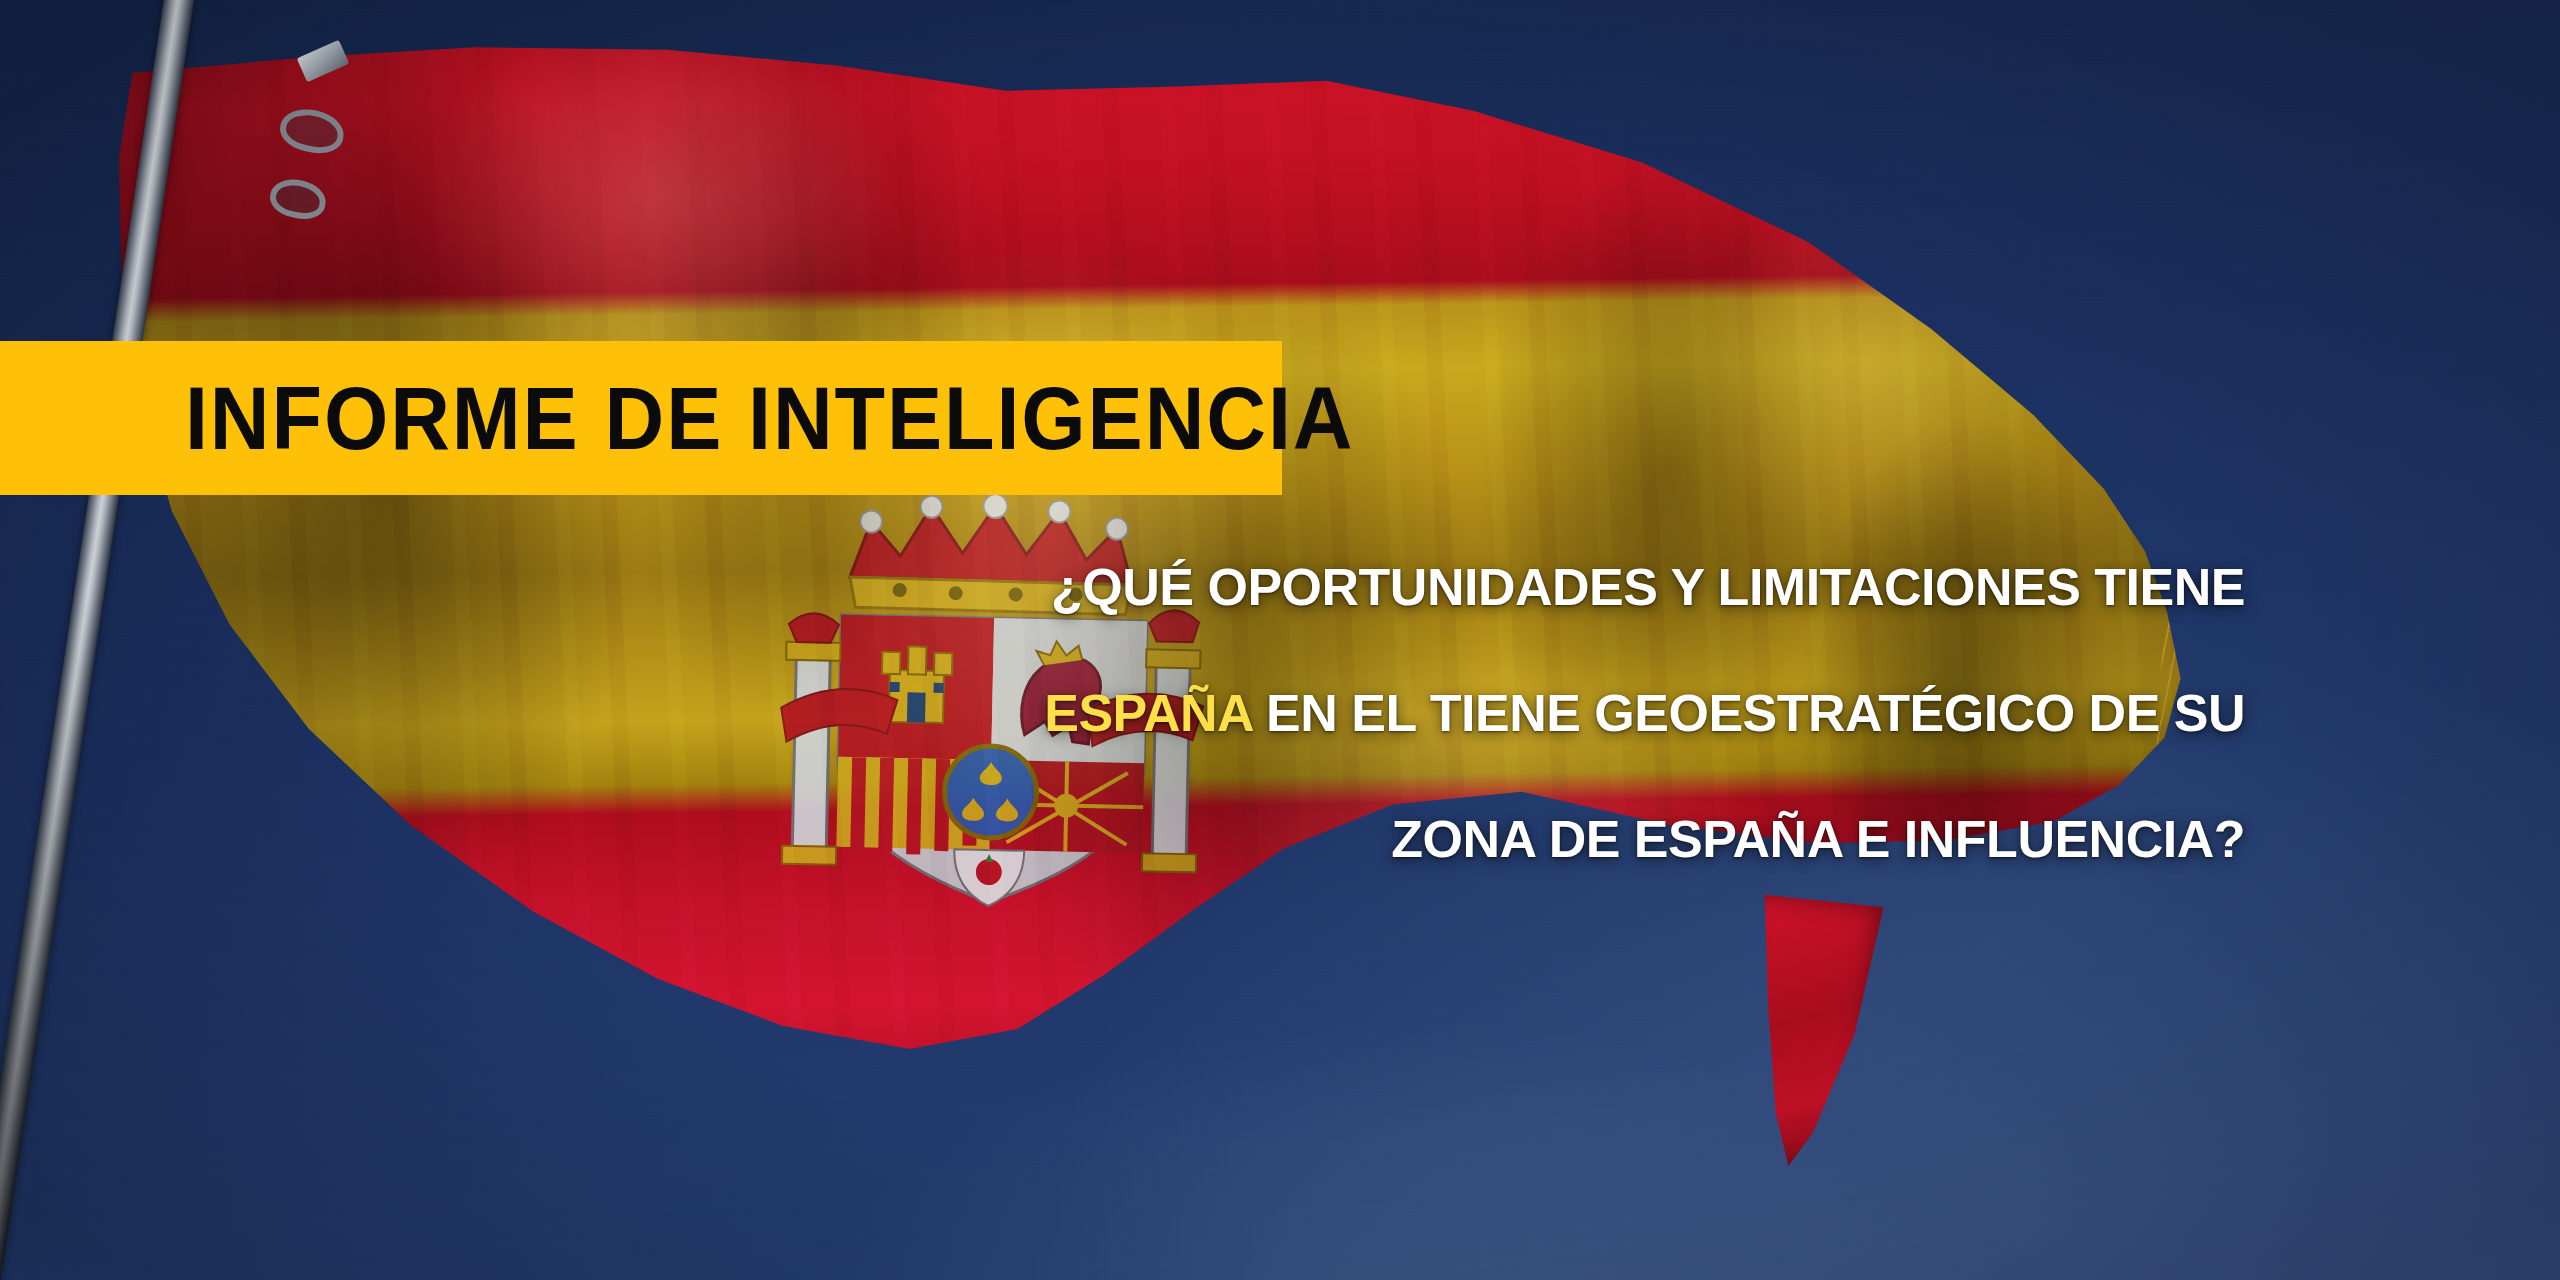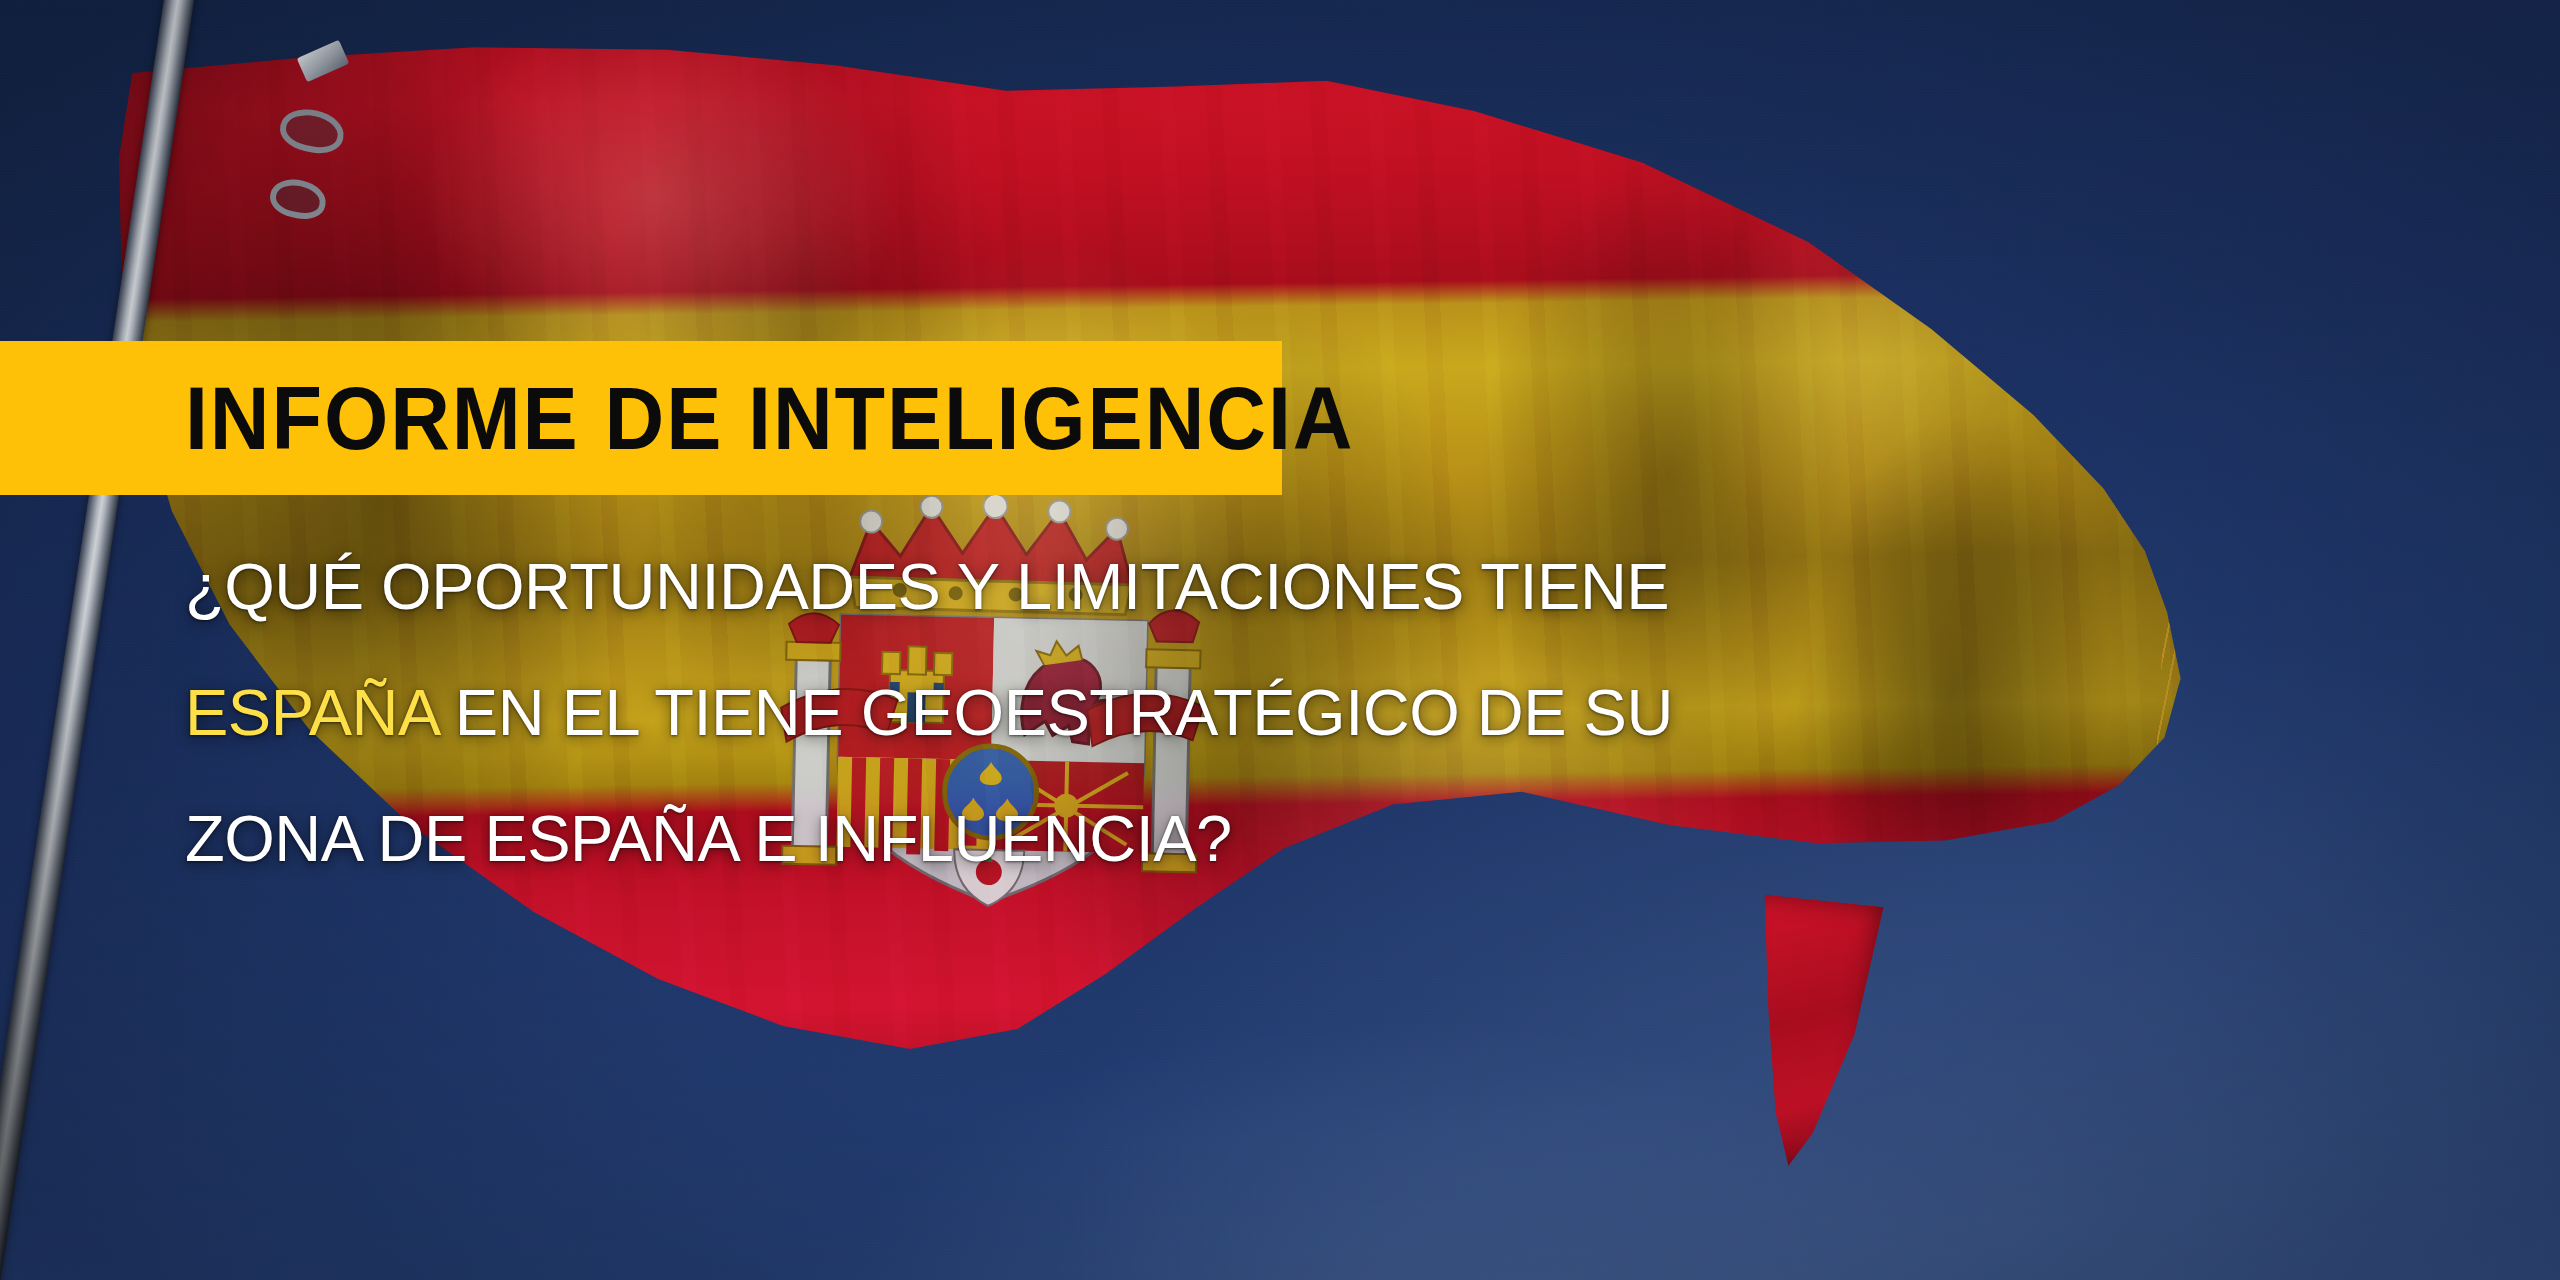--- a/index.html
+++ b/index.html
@@ -212,25 +212,26 @@
     white-space: nowrap;
   }
 
   
   .headline {
     position: absolute;
     left: 185px;
     top: 524px;
     width: 2060px;
     color: #ffffff;
-    font-size: 65px;
-    font-weight: 400;
+    font-size: 52px;
+    font-weight: 700;
     line-height: 126px;
     letter-spacing: -0.5px;
     text-shadow: 0 3px 14px rgba(0,0,0,.55), 0 1px 3px rgba(0,0,0,.6);
+    text-align: right;
   }
   .headline .ln { white-space: nowrap; display: block; }
   .hl-yellow { color: #fde047; }
 
   
   .vignette {
     position: absolute;
     inset: 0;
     pointer-events: none;
     background: radial-gradient(ellipse 1600px 900px at 50% 50%, rgba(0,0,0,0) 55%, rgba(0,0,0,.22) 100%);

